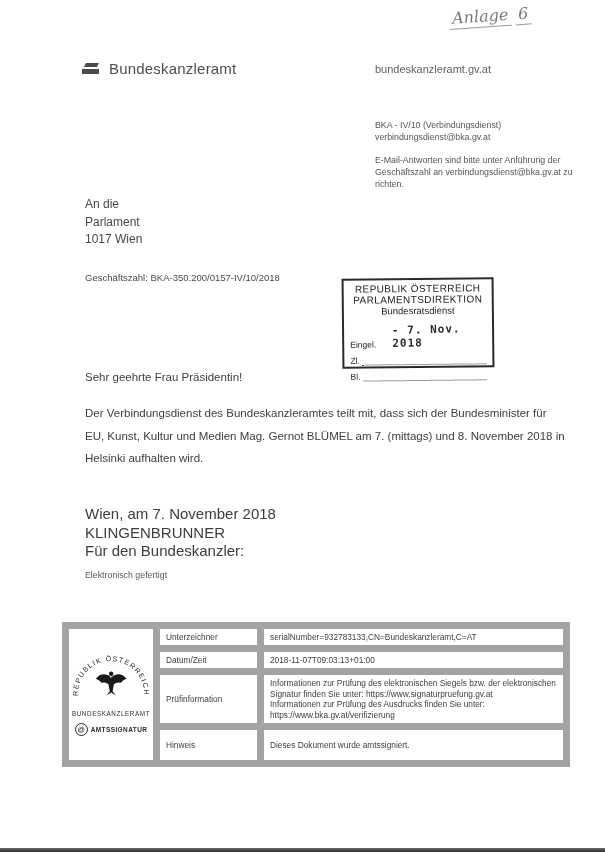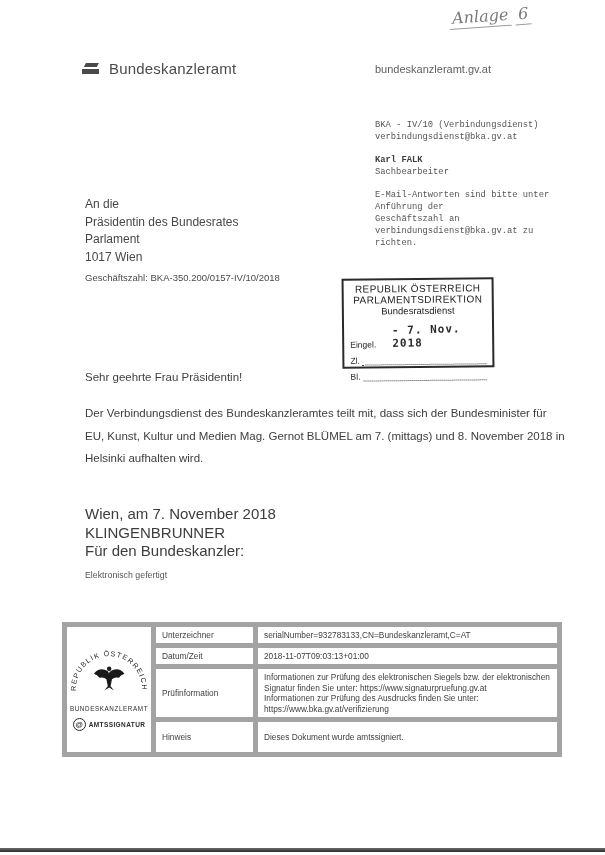--- a/index.html
+++ b/index.html
@@ -14,21 +14,21 @@
   
   .masthead-left{position:absolute;left:82px;top:60px;display:flex;align-items:center;gap:10px;}
   .logo-bars{width:17px;height:13px;position:relative;}
   .logo-bars .b1{position:absolute;left:3px;top:1px;width:13px;height:3.5px;background:#4a4a4a;transform:skewX(-28deg);}
   .logo-bars .b2{position:absolute;left:0;top:7px;width:17px;height:4.5px;background:#4a4a4a;}
   .org-name{font-size:15px;color:#4c4c4c;letter-spacing:.2px;}
   .masthead-right{position:absolute;left:375px;top:63px;font-size:11px;color:#5f5f5f;}
 
   
   .contact{position:absolute;left:375px;top:119px;width:218px;font-size:8.8px;line-height:12px;color:#555;}
-  .contact .blk{margin-bottom:11px;font-family:Liberation Mono, monospace;}
+  .contact .blk{margin-bottom:11px;}
   .contact .bold{font-weight:bold;color:#3c3c3c;}
 
   
   .recipient{position:absolute;left:85px;top:162px;font-size:12px;line-height:17.5px;color:#474747;margin-top:34px;}
 
   
   .reference{position:absolute;left:85px;top:272px;font-size:9.5px;color:#4a4a4a;}
 
   
   .stamp{position:absolute;left:342px;top:278px;width:152px;height:90px;border:2px solid #2a2a2a;
@@ -43,21 +43,21 @@
   .stamp-line .dots{flex:1;border-bottom:1.5px dotted #3a3a3a;margin-left:3px;height:9px;}
 
   
   .salutation{position:absolute;left:85px;top:371px;font-size:11.5px;}
   .paragraph{position:absolute;left:85px;top:402px;font-size:11.5px;line-height:22.5px;color:#3d3d3d;}
   .closing{position:absolute;left:85px;top:505px;font-size:15px;line-height:18.5px;color:#3d3d3d;}
   .efiled{position:absolute;left:85px;top:570px;font-size:8.8px;color:#575757;}
 
   
   .sigtable{position:absolute;left:62px;top:622px;border-collapse:collapse;font-size:8.3px;color:#3e3e3e;}
-  .sigtable td{border:5px solid #a3a3a3;padding:2px 6px;vertical-align:middle;}
+  .sigtable td{border:7px solid #a3a3a3;padding:2px 6px;vertical-align:middle;}
   .sigtable td.lbl{width:85px;}
   .sigtable td.val{width:287px;}
   .sigtable td.pruef{white-space:pre-line;line-height:10.5px;padding-top:3px;padding-bottom:3px;}
   .sigtable tr.r1 td,.sigtable tr.r2 td{height:12px;}
   .sigtable tr.r4 td{height:26px;}
   .seal-cell{width:76px;text-align:center;padding:2px !important;}
   .seal-org{font-size:6.3px;letter-spacing:.6px;color:#2e2e2e;margin-top:-2px;}
   .amtsrow{display:flex;align-items:center;justify-content:center;gap:3px;margin-top:6px;}
   .at-circle{width:11px;height:11px;border:1.3px solid #2b2b2b;border-radius:50%;font-size:7.5px;
              font-weight:bold;line-height:11px;text-align:center;color:#2b2b2b;}
@@ -84,33 +84,28 @@
     <div class="org-name">Bundeskanzleramt</div>
   </div>
   <div class="masthead-right">bundeskanzleramt.gv.at</div>
 
   <div class="contact">
     <div class="blk">
       <div>BKA - IV/10 (Verbindungsdienst)</div>
       <div>verbindungsdienst@bka.gv.at</div>
     </div>
     <div class="blk">
-      <div class="bold">Karl FALK</div>
-      <div>Sachbearbeiter</div>
-    </div>
-    <div class="blk">
       <div>E-Mail-Antworten sind bitte unter Anführung der</div>
       <div>Geschäftszahl an verbindungsdienst@bka.gv.at zu</div>
       <div>richten.</div>
     </div>
   </div>
 
   <div class="recipient">
     <div>An die</div>
-    <div>Präsidentin des Bundesrates</div>
     <div>Parlament</div>
     <div>1017 Wien</div>
   </div>
 
   <div class="reference">Geschäftszahl: BKA-350.200/0157-IV/10/2018</div>
 
   <div class="stamp">
     <div class="stamp-head">
       <div class="stamp-l1">REPUBLIK ÖSTERREICH</div>
       <div class="stamp-l2">PARLAMENTSDIREKTION</div>

